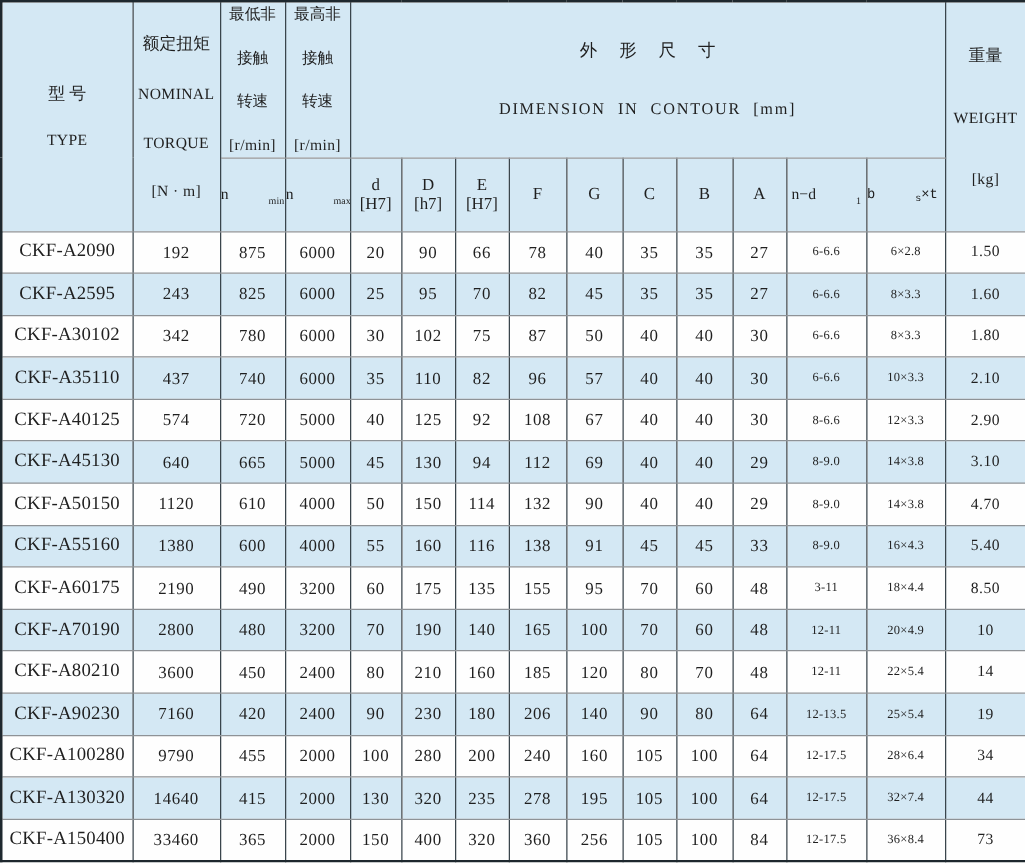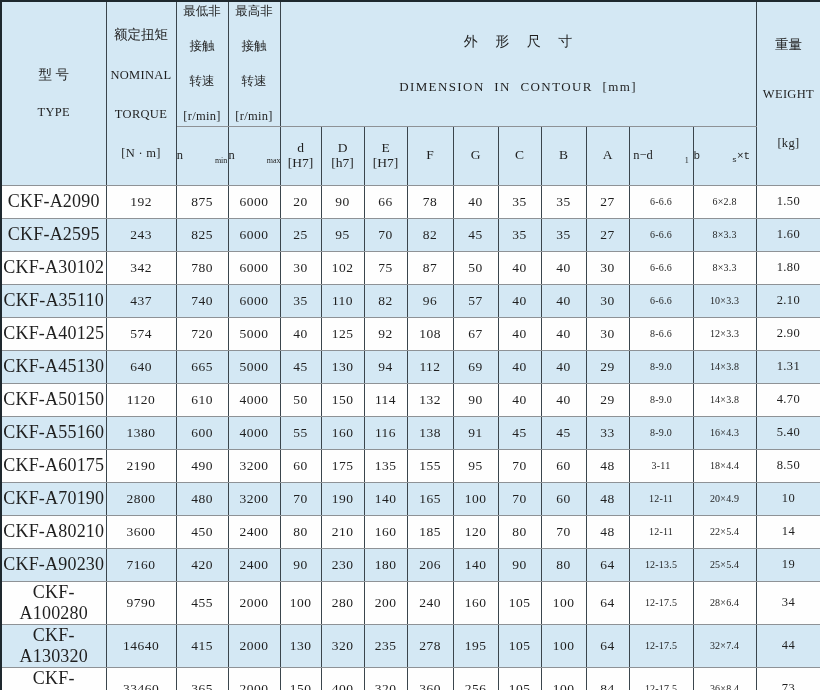--- a/index.html
+++ b/index.html
@@ -42,21 +42,21 @@
   .vstack-tight{display:flex;flex-direction:column;justify-content:center;align-items:center;height:100%;line-height:1.5;gap:17px;}
   .cn{font-size:13.5px;}
   .en{font-size:12.5px;letter-spacing:0.3px;}
   .nm-top{line-height:1.45;font-size:12.5px;}
   .nm-top .cn{font-size:12.5px;}
   .dim-title{font-size:14px;letter-spacing:7px;text-indent:7px;}
   .dim-sub{font-size:13px;letter-spacing:1.4px;word-spacing:5px;margin-top:8px;}
   .subhead{font-size:13.5px;line-height:1.1;}
   .sublabel{font-size:12.5px;}
   sub{font-size:8px;line-height:0;padding-left:32px;}
-  .c-type{font-size:18px;letter-spacing:0.2px;}
+  .c-type{font-size:15px;letter-spacing:0.2px;}
   .c-num{font-size:13.5px;letter-spacing:0.5px;}
   .c-small{font-size:10px;letter-spacing:0.2px;margin-left:40px;}
   .c-weight{font-size:12.5px;letter-spacing:0.4px;margin-top:32px;}
 </style>
 </head>
 <body>
 
 <table class="catalog">
   <colgroup>
     <col style="width:105px">
@@ -239,21 +239,21 @@
     <td class="c-num">45</td>
     <td class="c-num">130</td>
     <td class="c-num">94</td>
     <td class="c-num">112</td>
     <td class="c-num">69</td>
     <td class="c-num">40</td>
     <td class="c-num">40</td>
     <td class="c-num">29</td>
     <td class="c-small">8-9.0</td>
     <td class="c-small">14×3.8</td>
-    <td class="c-weight">1.31</td>
+    <td class="c-weight">3.10</td>
   </tr>
       <tr>
     <td class="c-type">CKF-A50150</td>
     <td class="c-num">1120</td>
     <td class="c-num">610</td>
     <td class="c-num">4000</td>
     <td class="c-num">50</td>
     <td class="c-num">150</td>
     <td class="c-num">114</td>
     <td class="c-num">132</td>

